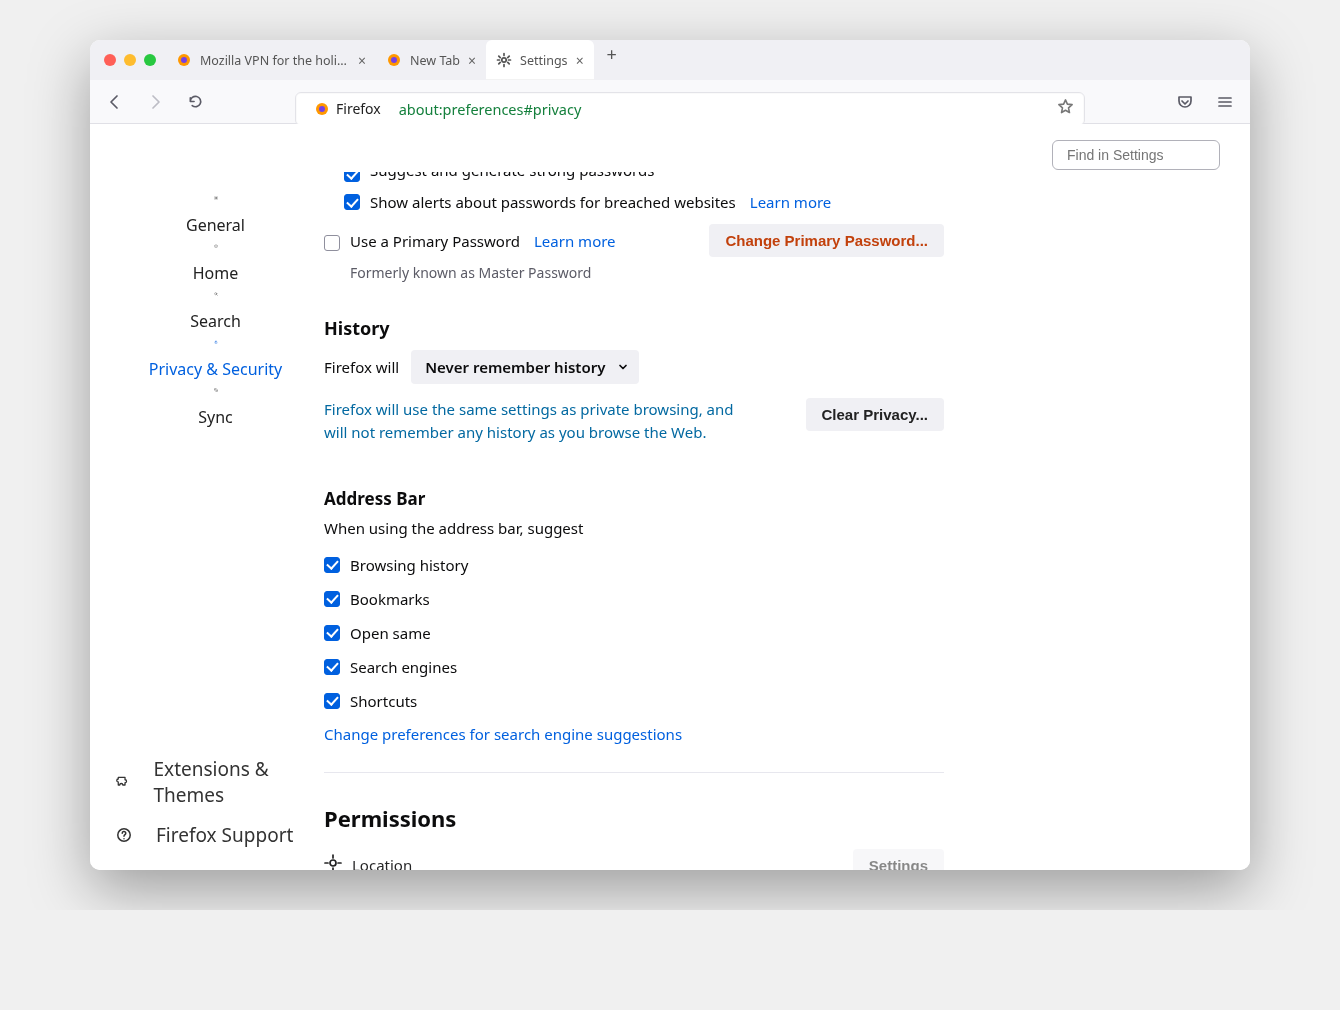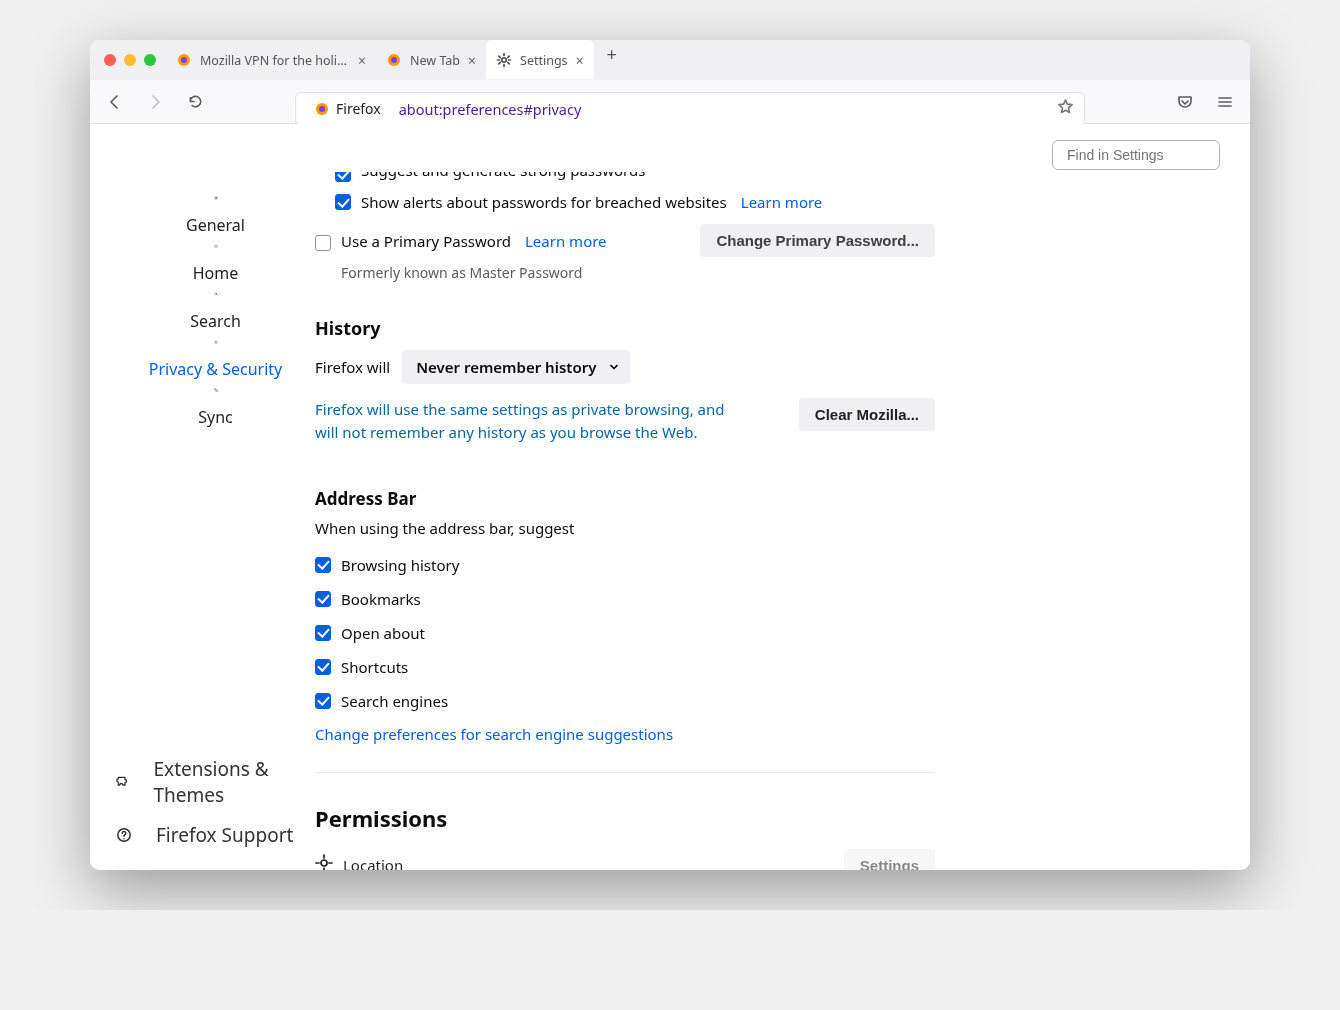--- a/index.html
+++ b/index.html
@@ -25,49 +25,49 @@
   .favicon { width:16px; height:16px; display:inline-flex; align-items:center; justify-content:center; }
   .newtab { width:28px; height:28px; display:flex; align-items:center; justify-content:center; color:#555; font-size:18px; cursor:pointer; margin-left:4px;}
 
   
   .toolbar { display:flex; align-items:center; height:44px; background:#f9f9fb; border-bottom:1px solid #e0e0e6; padding:0 10px; gap:10px; }
   .tbtn { width:30px; height:30px; display:flex; align-items:center; justify-content:center; color:#5b5b66; border-radius:4px; cursor:pointer; }
   .tbtn.disabled { color:#bdbdc5; }
   .addrwrap { flex:1; display:flex; justify-content:center; }
   .addressbar { width:790px; height:34px; background:#fff; border:1px solid #e3e3e8; border-radius:6px; display:flex; align-items:center; padding:0 10px; gap:10px; box-shadow:0 0 0 1px rgba(0,0,0,.02) inset;margin-top:14px; }
   .addr-label { display:flex; align-items:center; gap:6px; padding:2px 8px; border-radius:4px; font-size:14px; color:#222; }
-  .addr-url { font-size:14.5px; color:#4c1d95; flex:1; }
+  .addr-url { font-size:14.5px; color:#15803d; flex:1; }
   .addr-star { color:#777; }
 
   
   .content { display:flex; flex:1; min-height:0; background:#fff; }
   .sidebar { width:225px; padding:72px 0 0 26px; display:flex; flex-direction:column; gap:8px; }
   .side-item { display:flex; align-items:center; gap:14px; height:40px; padding:0 6px; font-size:16px; color:#222; cursor:pointer; border-radius:4px;flex-direction:column; }
   .side-item svg { width:20px; height:20px; }
   .side-item.active { color:#0060df; }
   .side-item.active svg { color:#0060df; }
   .side-bottom { margin-top:auto; padding:0 0 22px 0; display:flex; flex-direction:column; gap:14px; }
   .side-link { display:flex; align-items:center; gap:24px; font-size:19px; color:#333; cursor:pointer; }
   .side-link svg { width:16px; height:16px; }
 
   .main { flex:1; padding:0 30px 0 0; position:relative; overflow:hidden; }
   .search-row { display:flex; justify-content:flex-end; padding:16px 0 0; height:60px; }
   .settings-search { width:168px; height:30px; border:1px solid #b1b1b9; border-radius:6px; display:flex; align-items:center; gap:6px; padding:0 8px; color:#777; font-size:14px; }
   .settings-search input { border:none; outline:none; font-size:14px; flex:1; background:transparent; color:#333; }
 
-  .panel { max-width:620px; margin-left:0; padding-left:0; }
+  .panel { max-width:620px; margin-left:9px; padding-left:0; }
   .row { display:flex; align-items:flex-start; gap:10px; padding:6px 0; font-size:15px; }
   .row.partial-top { margin-top:-12px; }
   .cb { width:16px; height:16px; flex:0 0 16px; border:1.5px solid #8f8f9d; border-radius:3px; display:inline-flex; align-items:center; justify-content:center; background:#fff; cursor:pointer; position:relative; top:2px;}
   .cb.checked { background:#0060df; border-color:#0060df; }
   .cb.checked::after { content:""; width:9px; height:5px; border:2px solid #fff; border-top:none; border-right:none; transform:rotate(-48deg); margin-top:-2px; }
   .link { color:#0060df; cursor:pointer; }
   .muted { color:#5b5b66; font-size:14px; margin-left:26px; }
   .btn { background:#f0f0f4; border:none; border-radius:4px; padding:8px 16px; font-size:15px; font-weight:600; color:#222; cursor:pointer; }
-  .btn.disabled { color:#404040; }
+  .btn.disabled { color:#c2410c; }
 
   h2.section { font-size:18px; font-weight:700; margin:34px 0 10px; }
   h2.sub { font-size:17px; font-weight:700; margin:30px 0 8px; }
   h2.big { font-size:22px; font-weight:700; margin:30px 0 10px; }
 
   .history-row { display:flex; align-items:center; gap:12px; }
   .select { background:#f0f0f4; border:none; border-radius:4px; height:34px; padding:0 34px 0 14px; font-size:15px; font-weight:600; display:flex; align-items:center; position:relative; cursor:pointer; }
   .select .chev { position:absolute; right:10px; }
 
   .history-desc { display:flex; gap:30px; margin-top:14px; align-items:flex-start; }
@@ -267,45 +267,45 @@
             <span>Never remember history</span>
             <span class="chev">
               <svg width="12" height="12" viewBox="0 0 12 12">
                   <path d="M3 4.5l3 3 3-3"></path>
                 </svg>
             </span>
           </div>
         </div>
         <div class="history-desc">
           <p>Firefox will use the same settings as private browsing, and will not remember any history as you browse the Web.</p>
-          <button class="btn" style="margin-left:auto;white-space:nowrap;">Clear Mozilla...</button>
+          <button class="btn" style="margin-left:auto;white-space:nowrap;">Clear Privacy...</button>
         </div>
 
         <h2 class="sub" style="margin-top:42px;">Address Bar</h2>
         <div class="addrbar-sub">When using the address bar, suggest</div>
         <div class="cb-list">
           <div class="row">
             <span class="cb checked"></span>
             <span>Browsing history</span>
           </div>
           <div class="row">
             <span class="cb checked"></span>
             <span>Bookmarks</span>
           </div>
           <div class="row">
             <span class="cb checked"></span>
-            <span>Open about</span>
+            <span>Open same</span>
+          </div>
+          <div class="row">
+            <span class="cb checked"></span>
+            <span>Search engines</span>
           </div>
           <div class="row">
             <span class="cb checked"></span>
             <span>Shortcuts</span>
-          </div>
-          <div class="row">
-            <span class="cb checked"></span>
-            <span>Search engines</span>
           </div>
         </div>
         <div class="row">
           <span class="link">Change preferences for search engine suggestions</span>
         </div>
 
         <hr class="sep">
 
         <h2 class="big">Permissions</h2>
         <div class="row" style="align-items:center;opacity:.9;">

